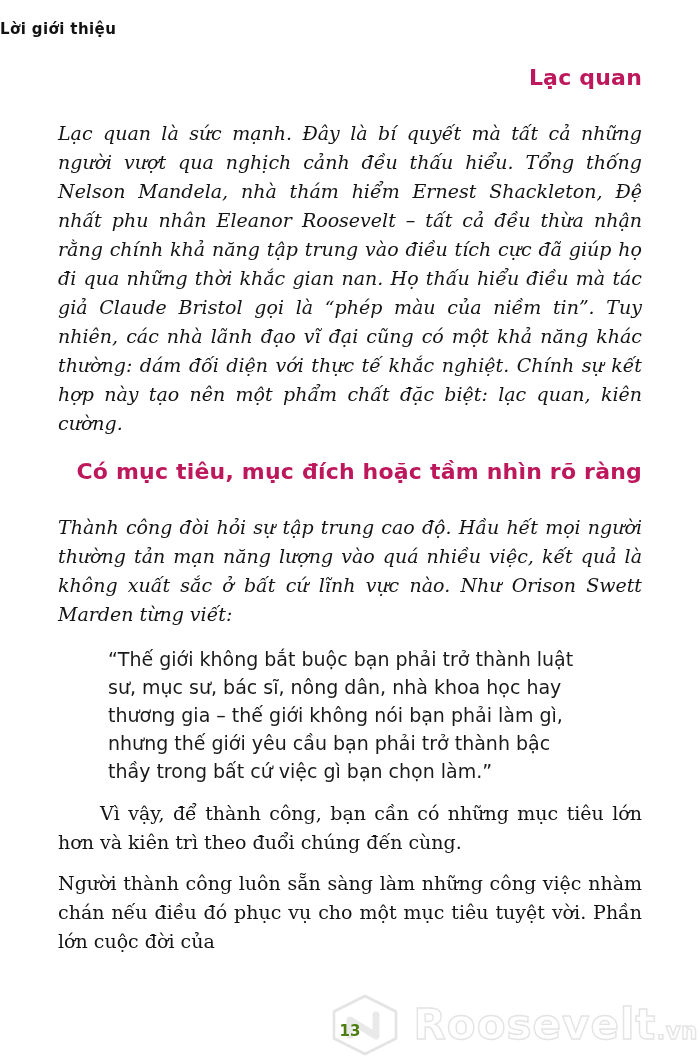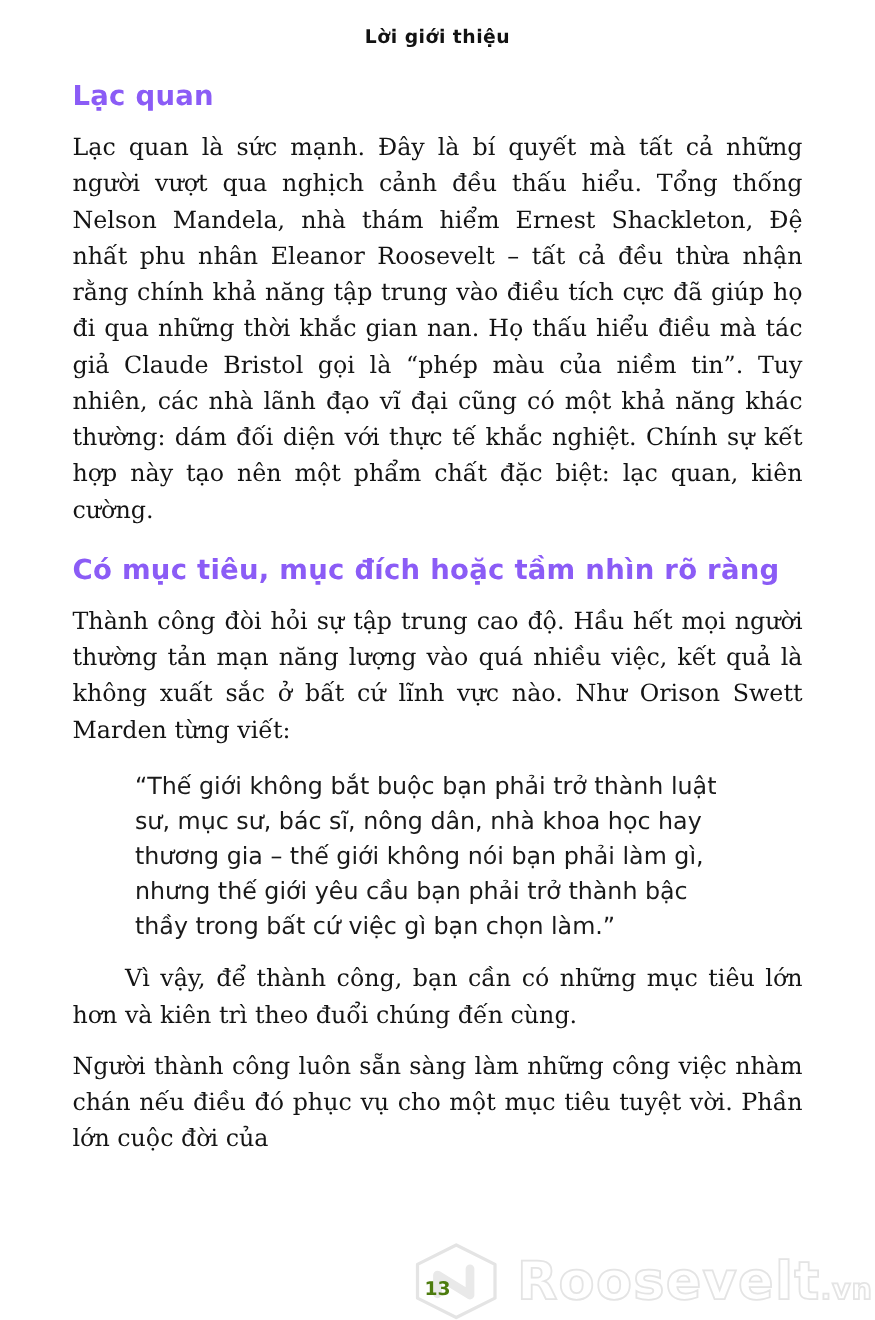--- a/index.html
+++ b/index.html
@@ -11,51 +11,52 @@
     overflow: hidden;
     color: #121212;
   }
 
   
   .running-header {
     position: absolute;
     top: 20px;
     left: 0;
     right: 0;
-    text-align: center;
+    text-align: left;
     font: 600 15px/1.2 "DejaVu Sans", "Liberation Sans", sans-serif;
     letter-spacing: 0.4px;
     color: #121212;
     z-index: 1;
   }
 
   
   .content {
     position: absolute;
     top: 64px;
     left: 58px;
     width: 584px;
     z-index: 1;
   }
 
   .section-heading {
     font: 700 22px/27px "DejaVu Sans", "Liberation Sans", sans-serif;
-    color: #8b5cf6;
+    color: #be185d;
     margin: 0;
     letter-spacing: 0.2px;
+    text-align: right;
   }
   .section-heading.spaced { margin-top: 20px; }
 
   .body-para {
     font: 400 19px/29px "DejaVu Serif", "Liberation Serif", serif;
     text-align: justify;
     margin: 12px 0 0 0;
     color: #141414;
   }
-  .section-heading + .body-para { margin-top: 13px; }
+  .section-heading + .body-para { margin-top: 28px; font-style: italic; }
   .body-para.indent { text-indent: 42px; }
 
   .quote-block {
     margin: 16px 50px 0 50px;
     font: 500 19px/28px "DejaVu Sans", "Liberation Sans", sans-serif;
     color: #1a1a1a;
   }
   .quote-block + .body-para { margin-top: 14px; }
 
   

